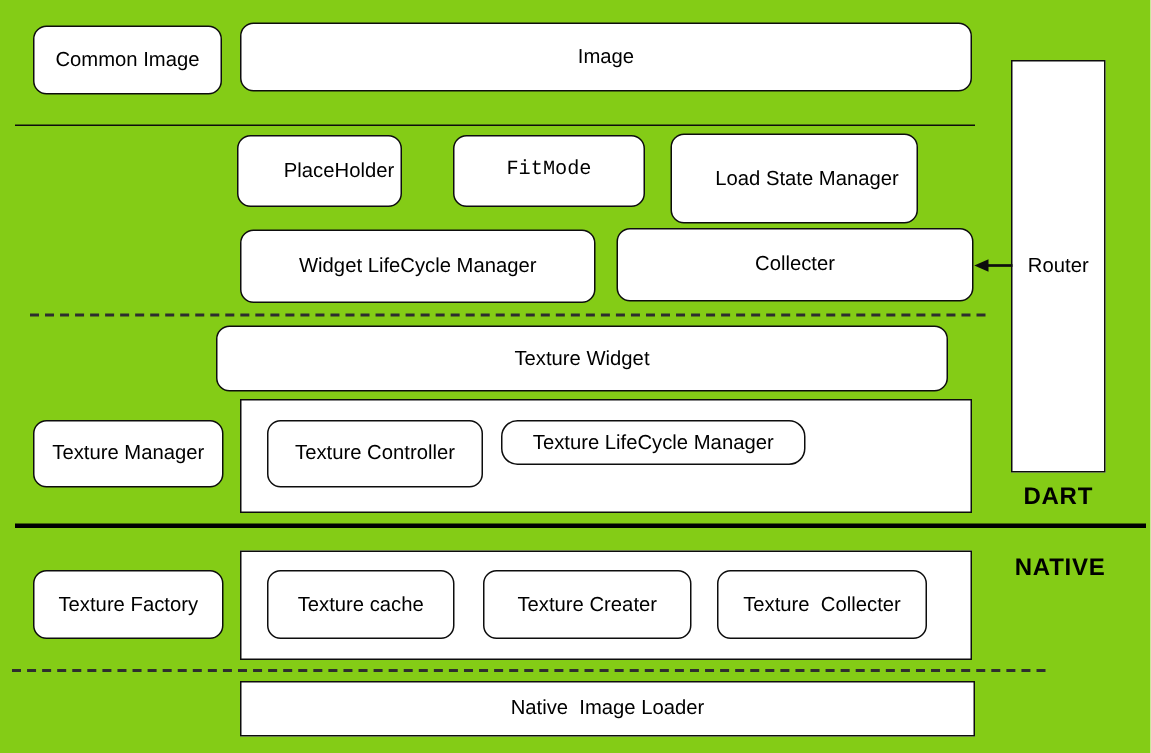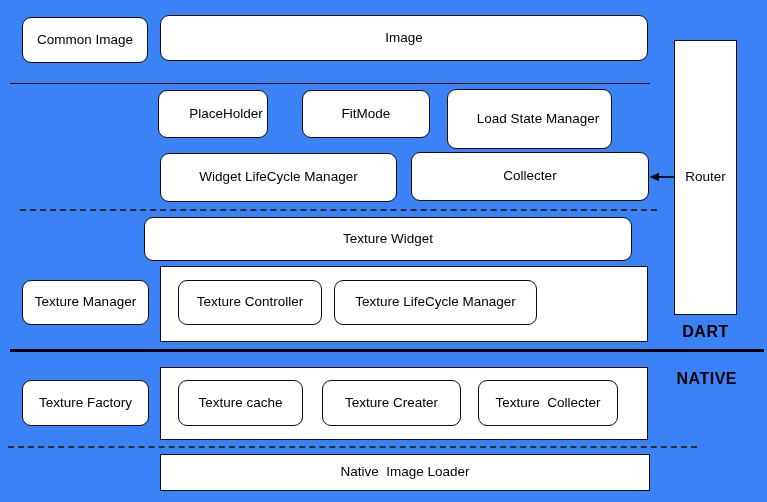--- a/index.html
+++ b/index.html
@@ -1,17 +1,17 @@
 <!DOCTYPE html>
 <html><head>
 <meta charset="utf-8">
 <style>
   html,body { margin:0; padding:0; background:#ffffff; }
   .canvas {
-    position:relative; width:767px; height:502px; background:#3b82f6;
+    position:relative; width:767px; height:502px; background:#84cc16;
     font-family:"Liberation Sans", sans-serif; color:#000;
     overflow:hidden;
   }
   .box {
     position:absolute; box-sizing:border-box;
     border:1.6px solid #0d0d0d; border-radius:9px; background:#ffffff;
     display:flex; align-items:center; justify-content:center;
     font-size:13.5px; line-height:1.25; text-align:center;
     white-space:pre-wrap; padding:0 6px;
   }
@@ -39,36 +39,36 @@
 
   <div class="hline" style="left:10px; top:83px; width:640px;"></div>
   <div class="dashedline" style="left:20px; top:209px; width:637px;"></div>
   <div class="thickline" style="left:10px; top:349px; width:754px;"></div>
   <div class="dashedline" style="left:8px; top:446px; width:689px;"></div>
 
   <div class="box" style="left:22px; top:17px; width:126px; height:46px;">Common Image</div>
   <div class="box" style="left:160px; top:15px; width:488px; height:46px;">Image</div>
 
   <div class="box" style="left:158px; top:90px; width:110px; height:48px;padding-left:32px;">PlaceHolder</div>
-  <div class="box" style="left:302px; top:90px; width:128px; height:48px;">FitMode</div>
+  <div class="box" style="left:302px; top:90px; width:128px; height:48px;font-family:Liberation Mono, monospace;">FitMode</div>
   <div class="box" style="left:447px; top:89px; width:165px; height:60px;padding-left:23px;">Load State Manager</div>
   <div class="box" style="left:160px; top:153px; width:237px; height:49px;">Widget LifeCycle Manager</div>
   <div class="box" style="left:411px; top:152px; width:238px; height:49px;">Collecter</div>
 
   <div class="box sq" style="left:674px; top:40px; width:63px; height:275px;">Router</div>
   <svg class="arrow" style="left:648px; top:170px;" width="28" height="14" viewBox="0 0 28 14">
     <line x1="27" y1="7" x2="9" y2="7" stroke="#0d0d0d" stroke-width="1.8"></line>
     <polygon points="1.5,7 11,2.8 11,11.2" fill="#0d0d0d"></polygon>
   </svg>
 
   <div class="box" style="left:144px; top:217px; width:488px; height:44px;">Texture Widget</div>
 
   <div class="box" style="left:22px; top:280px; width:127px; height:45px;">Texture Manager</div>
   <div class="box" style="left:178px; top:280px; width:144px; height:45px;">Texture Controller</div>
-  <div class="box" style="left:334px; top:280px; width:203px; height:45px;">Texture LifeCycle Manager</div>
+  <div class="box" style="left:334px; top:280px; width:203px; height:30px;border-radius:11px;">Texture LifeCycle Manager</div>
 
   <div class="layer-label" style="left:674px; top:323px; width:63px;">DART</div>
   <div class="layer-label" style="left:671px; top:370px; width:66px;text-align:right;">NATIVE</div>
 
   <div class="box" style="left:22px; top:380px; width:127px; height:46px;">Texture Factory</div>
   <div class="box" style="left:178px; top:380px; width:125px; height:46px;">Texture cache</div>
   <div class="box" style="left:322px; top:380px; width:139px; height:46px;">Texture Creater</div>
   <div class="box" style="left:478px; top:380px; width:140px; height:46px;">Texture  Collecter</div>
 
   <div class="box sq" style="left:160px; top:454px; width:490px; height:37px;">Native  Image Loader</div>

